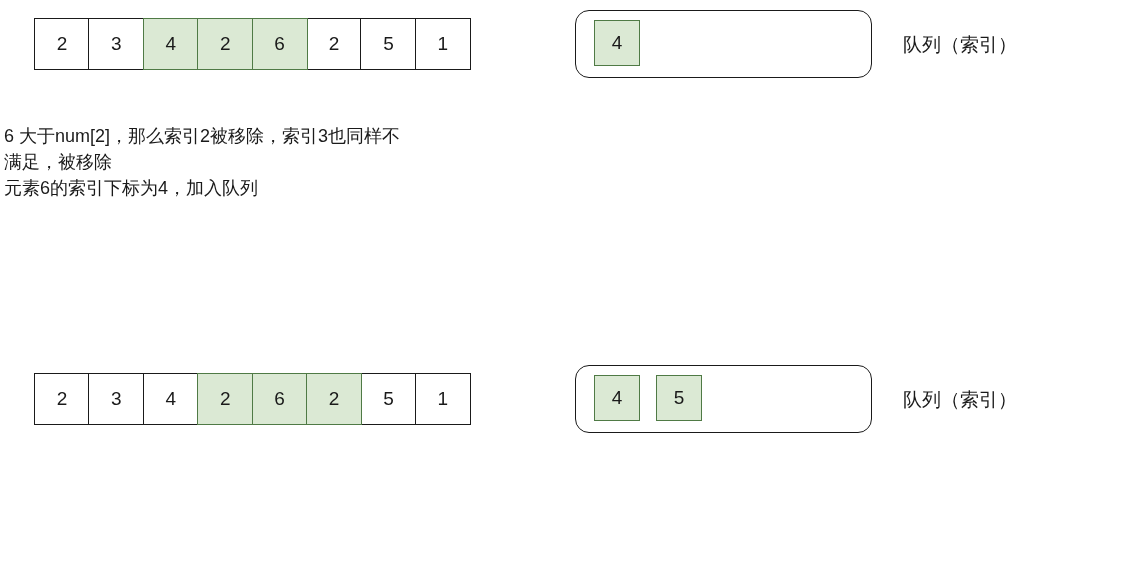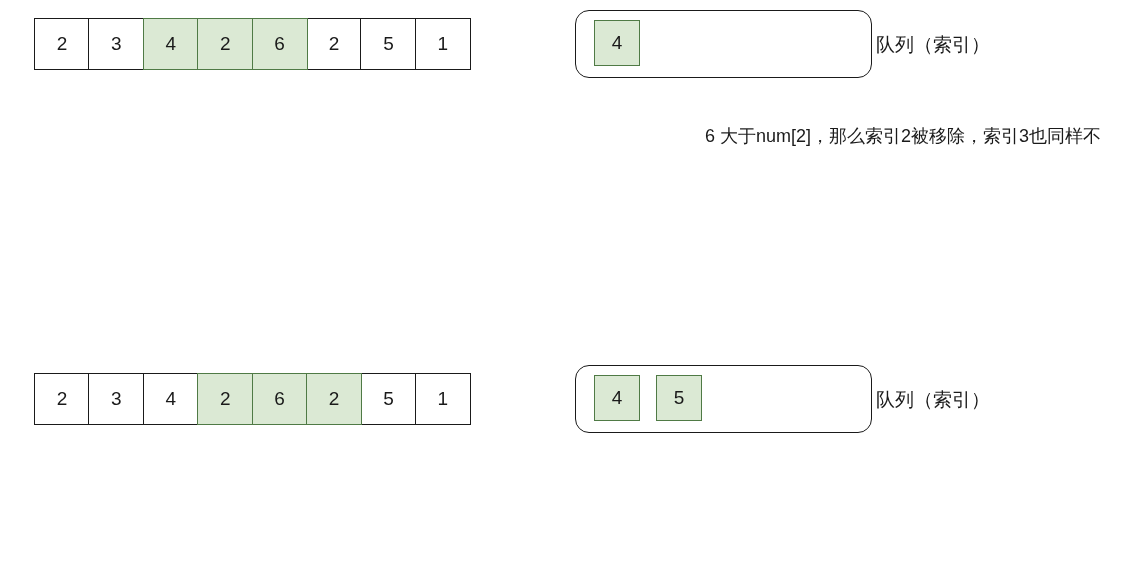--- a/index.html
+++ b/index.html
@@ -81,32 +81,32 @@
     background: #dbe9d4;
     display: flex;
     align-items: center;
     justify-content: center;
     font-size: 19px;
     box-sizing: border-box;
   }
 
   .queue-label {
     position: absolute;
-    left: 876px;
+    left: 903px;
     top: 32px;
     font-size: 19px;
     white-space: nowrap;
   }
 
   
   .caption {
     position: absolute;
-    left: 17px;
+    left: 4px;
     width: 1084px;
-    text-align: right;
+    text-align: left;
     font-size: 18px;
     line-height: 26px;
   }
   .caption-1 { top: 123px; }
   .caption .line {
     display: block;
     white-space: pre;
   }
 </style>
 </head>
@@ -130,20 +130,22 @@
       <div class="queue-inner">
         <div class="qcell">4</div>
       </div>
     </div>
 
     <div class="queue-label">队列（索引）</div>
   </div>
 
   <div class="caption caption-1">
     <span class="line">6 大于num[2]，那么索引2被移除，索引3也同样不</span>
+    <span class="line">满足，被移除</span>
+    <span class="line">元素6的索引下标为4，加入队列</span>
   </div>
 </div>
 
 <div class="panel panel-2">
   <div class="row">
 
     <div class="array">
       <div class="cell">2</div>
       <div class="cell">3</div>
       <div class="cell">4</div>

